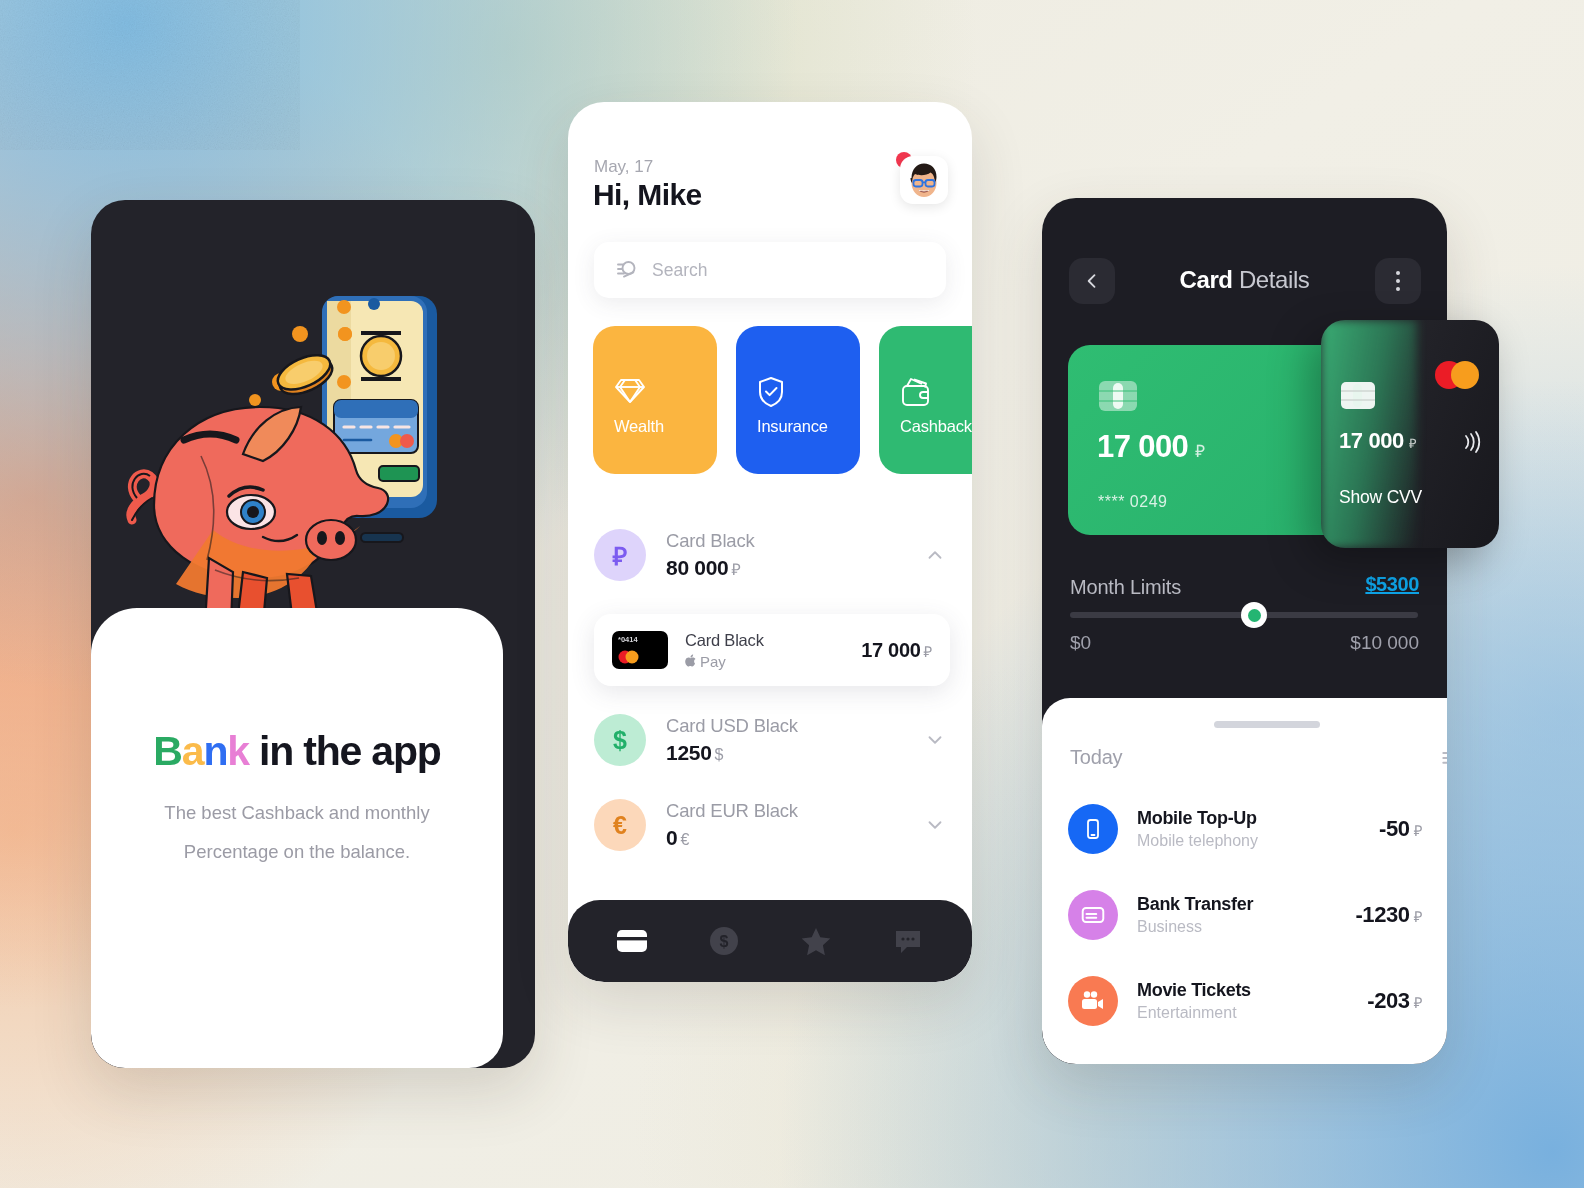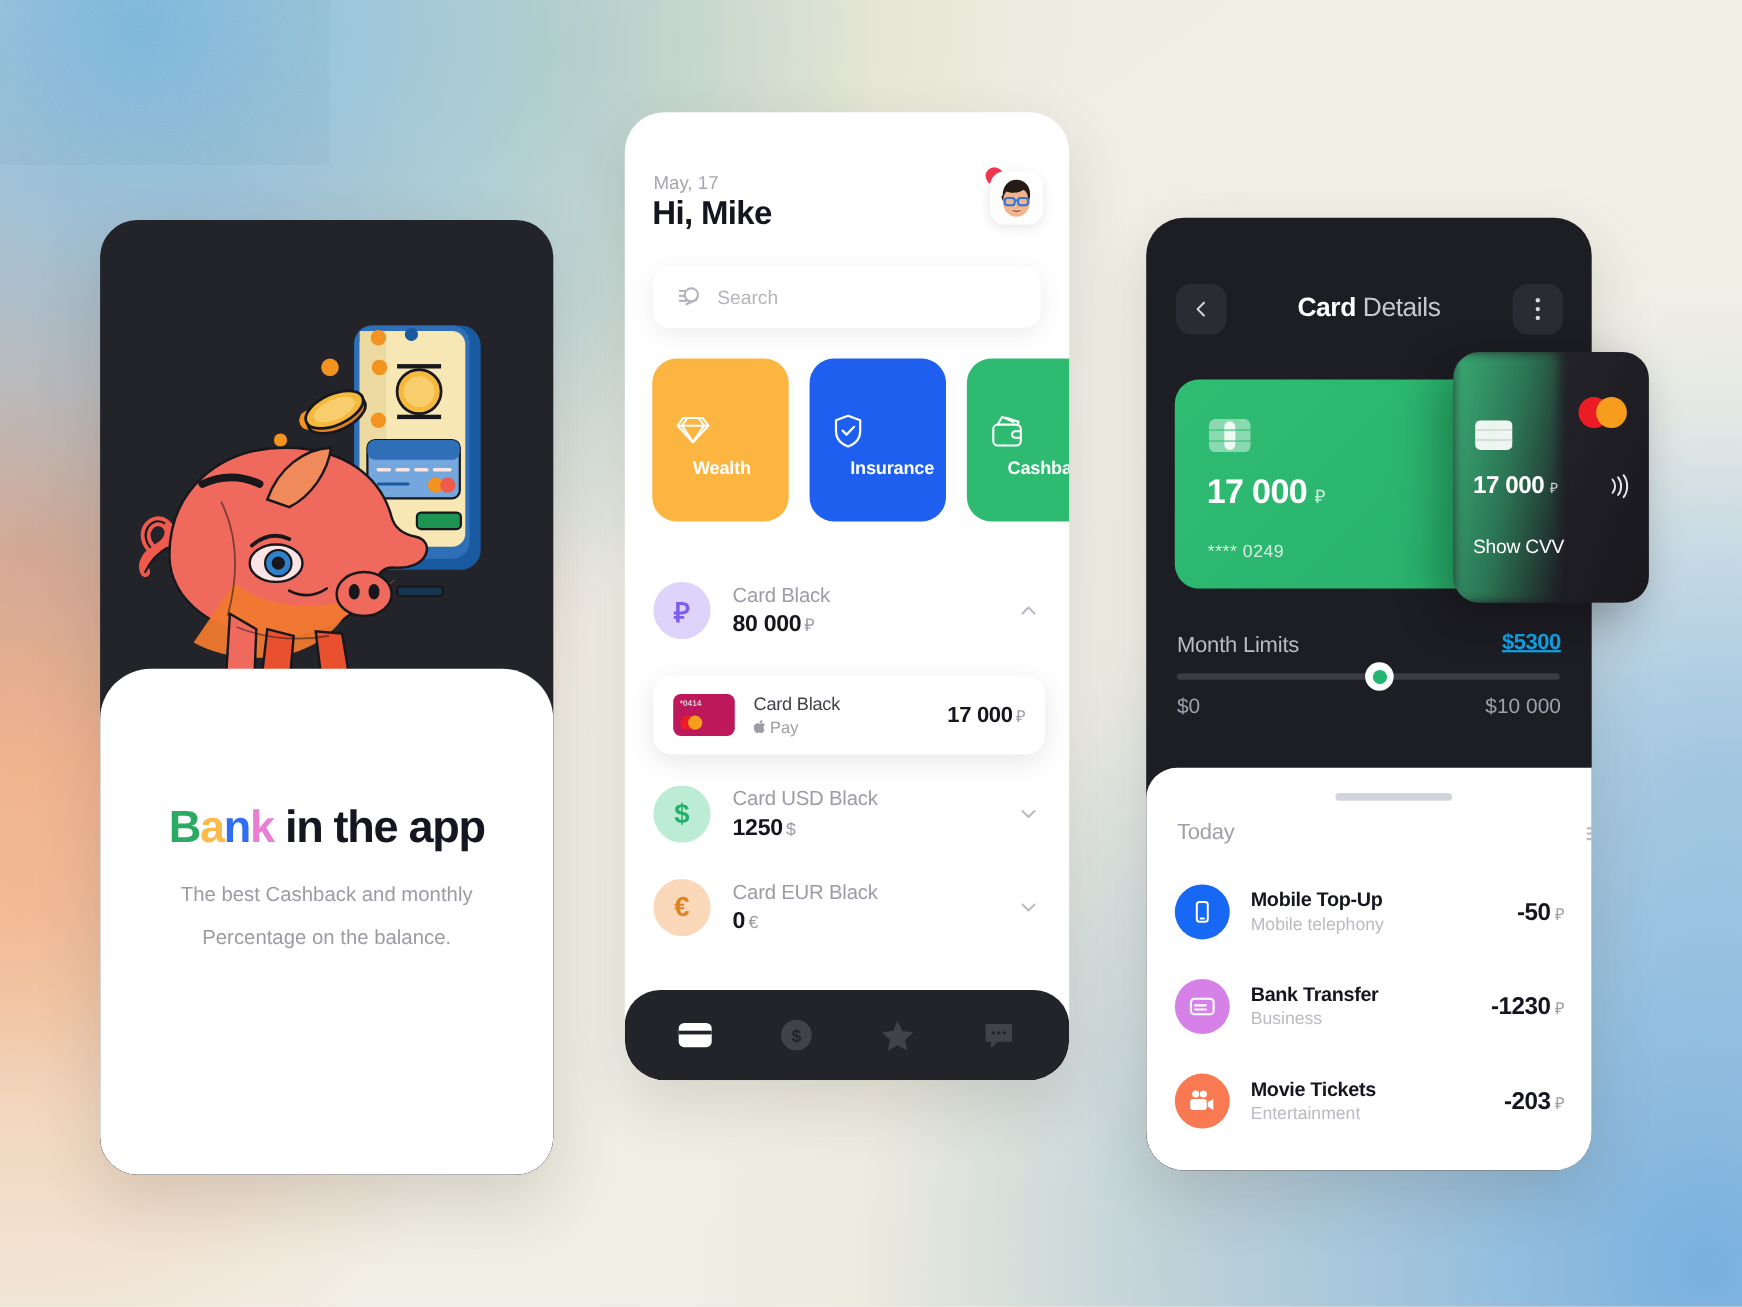--- a/index.html
+++ b/index.html
@@ -28,21 +28,21 @@
     position: absolute; inset: 0;
     opacity: .32; mix-blend-mode: multiply;
     pointer-events: none;
   }
 
   
   .phone { position: absolute; overflow: hidden; }
 
   
   #phone-left {
-    left: 91px; top: 200px; width: 412px; height: 868px;
+    left: 91px; top: 200px; width: 444px; height: 868px;
     border-radius: 34px;
     background: #23232a;
     box-shadow: 0 24px 60px rgba(60,50,40,.16);
   }
   #left-illus { position: absolute; left: 0; top: 0; width: 412px; height: 440px; }
   #left-white {
     position: absolute; left: 0; top: 408px; width: 412px; height: 460px;
     background: #fff;
     border-radius: 46px 46px 34px 34px;
   }
@@ -99,21 +99,21 @@
   #search-box input::placeholder { color: #b3b4bd; }
 
   .cat-row { position: absolute; left: 25px; top: 224px; display: flex; gap: 19px; }
   .cat-card {
     width: 124px; height: 148px; border-radius: 22px;
     position: relative; cursor: pointer;
   }
   .cat-card .cat-icon { position: absolute; left: 21px; top: 50px; }
   .cat-card .cat-label {
     position: absolute; left: 21px; top: 91px;
-    color: #fff; font-size: 16.5px; font-weight: 700; letter-spacing: -.2px; margin-left: 16px;
+    color: #fff; font-size: 16.5px; font-weight: 400; letter-spacing: -.2px;
   }
 
   .acct-row { position: absolute; left: 26px; width: 352px; height: 66px; display: flex; align-items: center; }
   .acct-circle {
     width: 52px; height: 52px; border-radius: 50%;
     display: flex; align-items: center; justify-content: center;
     font-size: 25px; font-weight: 700; flex: none;
   }
   .acct-txt { margin-left: 20px; flex: 1; }
   .acct-name { font-size: 18.5px; color: #9b9ca6; letter-spacing: -.2px; }
@@ -121,21 +121,21 @@
   .acct-bal .cur { font-size: 16px; font-weight: 400; color: #9b9ca6; margin-left: 3px; }
   .chev { width: 22px; height: 22px; flex: none; }
 
   #sub-card {
     position: absolute; left: 26px; top: 512px; width: 356px; height: 72px;
     background: #fff; border-radius: 17px;
     box-shadow: 0 6px 24px rgba(70,70,90,.13);
     display: flex; align-items: center; padding: 0 18px;
   }
   #mini-card {
-    width: 56px; height: 38px; border-radius: 7px; background: #be185d;
+    width: 56px; height: 38px; border-radius: 7px; background: #000000;
     position: relative; flex: none;
   }
   #mini-card .mc-num { position: absolute; left: 6px; top: 4px; font-size: 7.5px; color: #d4d4d8; font-weight: 600; }
   #sub-card-txt { margin-left: 17px; flex: 1; }
   #sub-card-name { font-size: 16.5px; color: #3e3f4a; letter-spacing: -.2px; }
   #sub-card-pay { font-size: 15px; color: #9b9ca6; margin-top: 3px; display: flex; align-items: center; gap: 3px; }
   #sub-card-amt { font-size: 20px; font-weight: 700; color: #14151e; letter-spacing: -.3px; }
   #sub-card-amt .cur { font-size: 15px; font-weight: 400; color: #9b9ca6; margin-left: 3px; }
 
   #tabbar {

